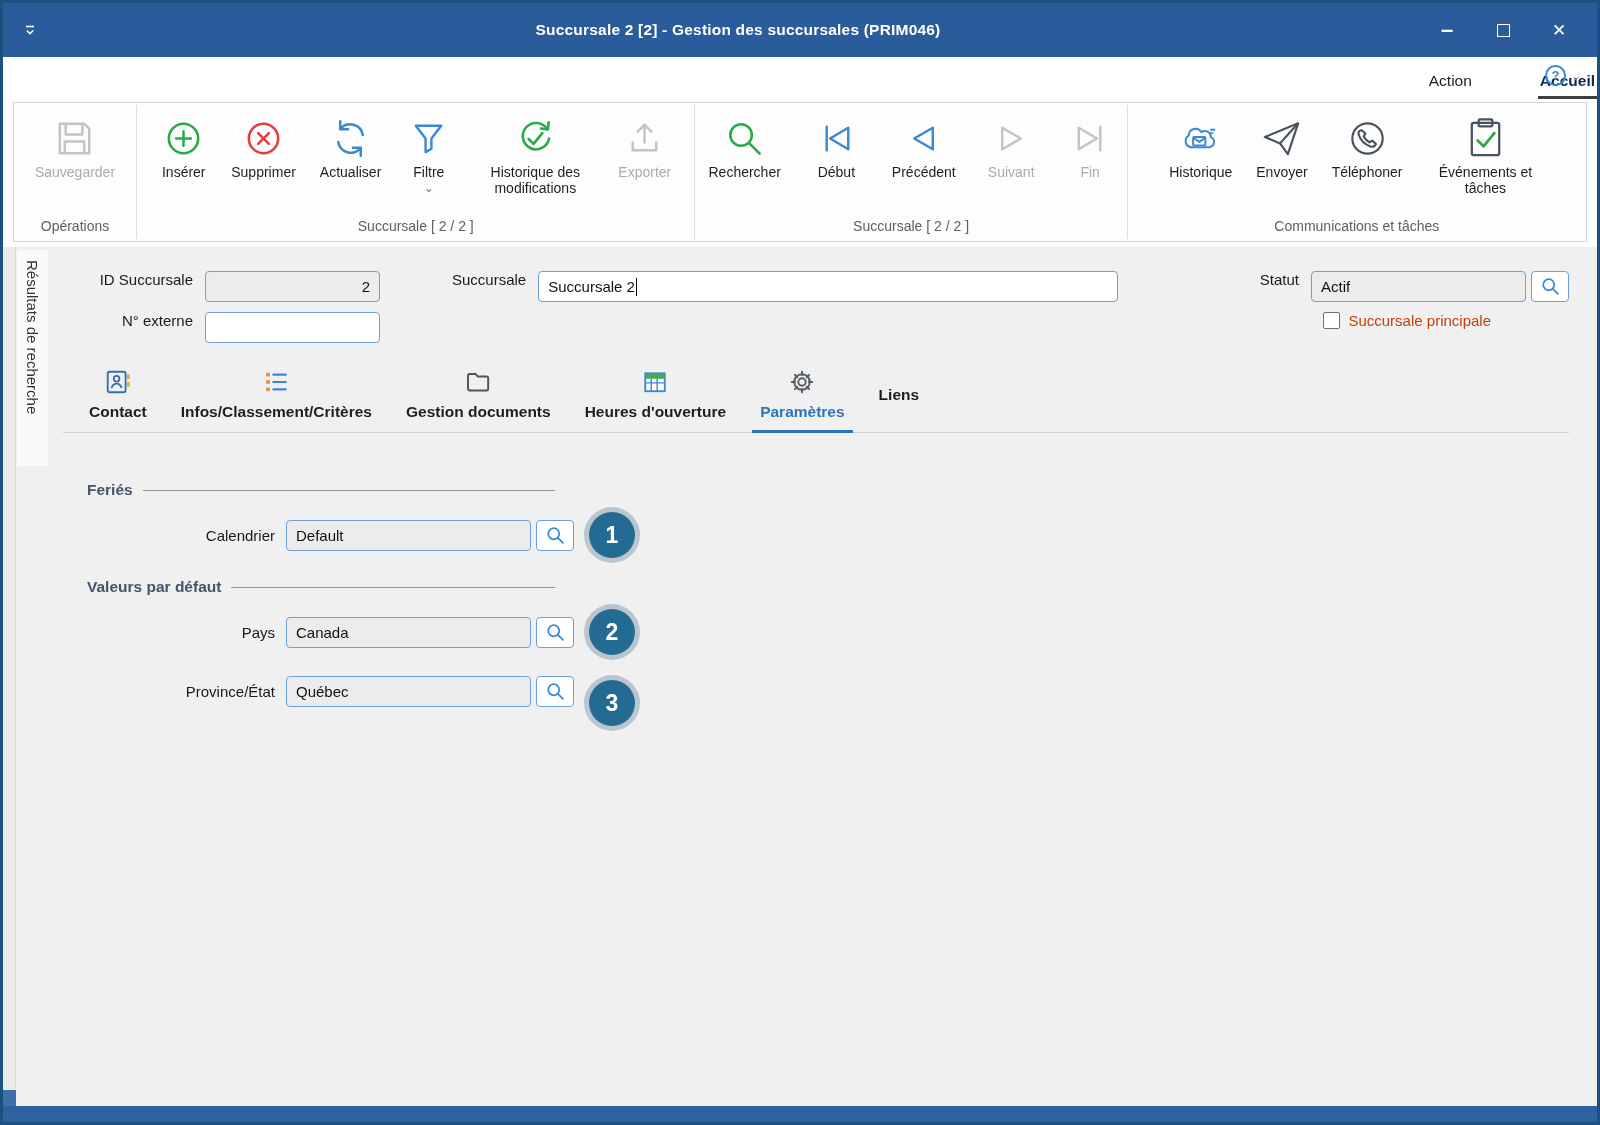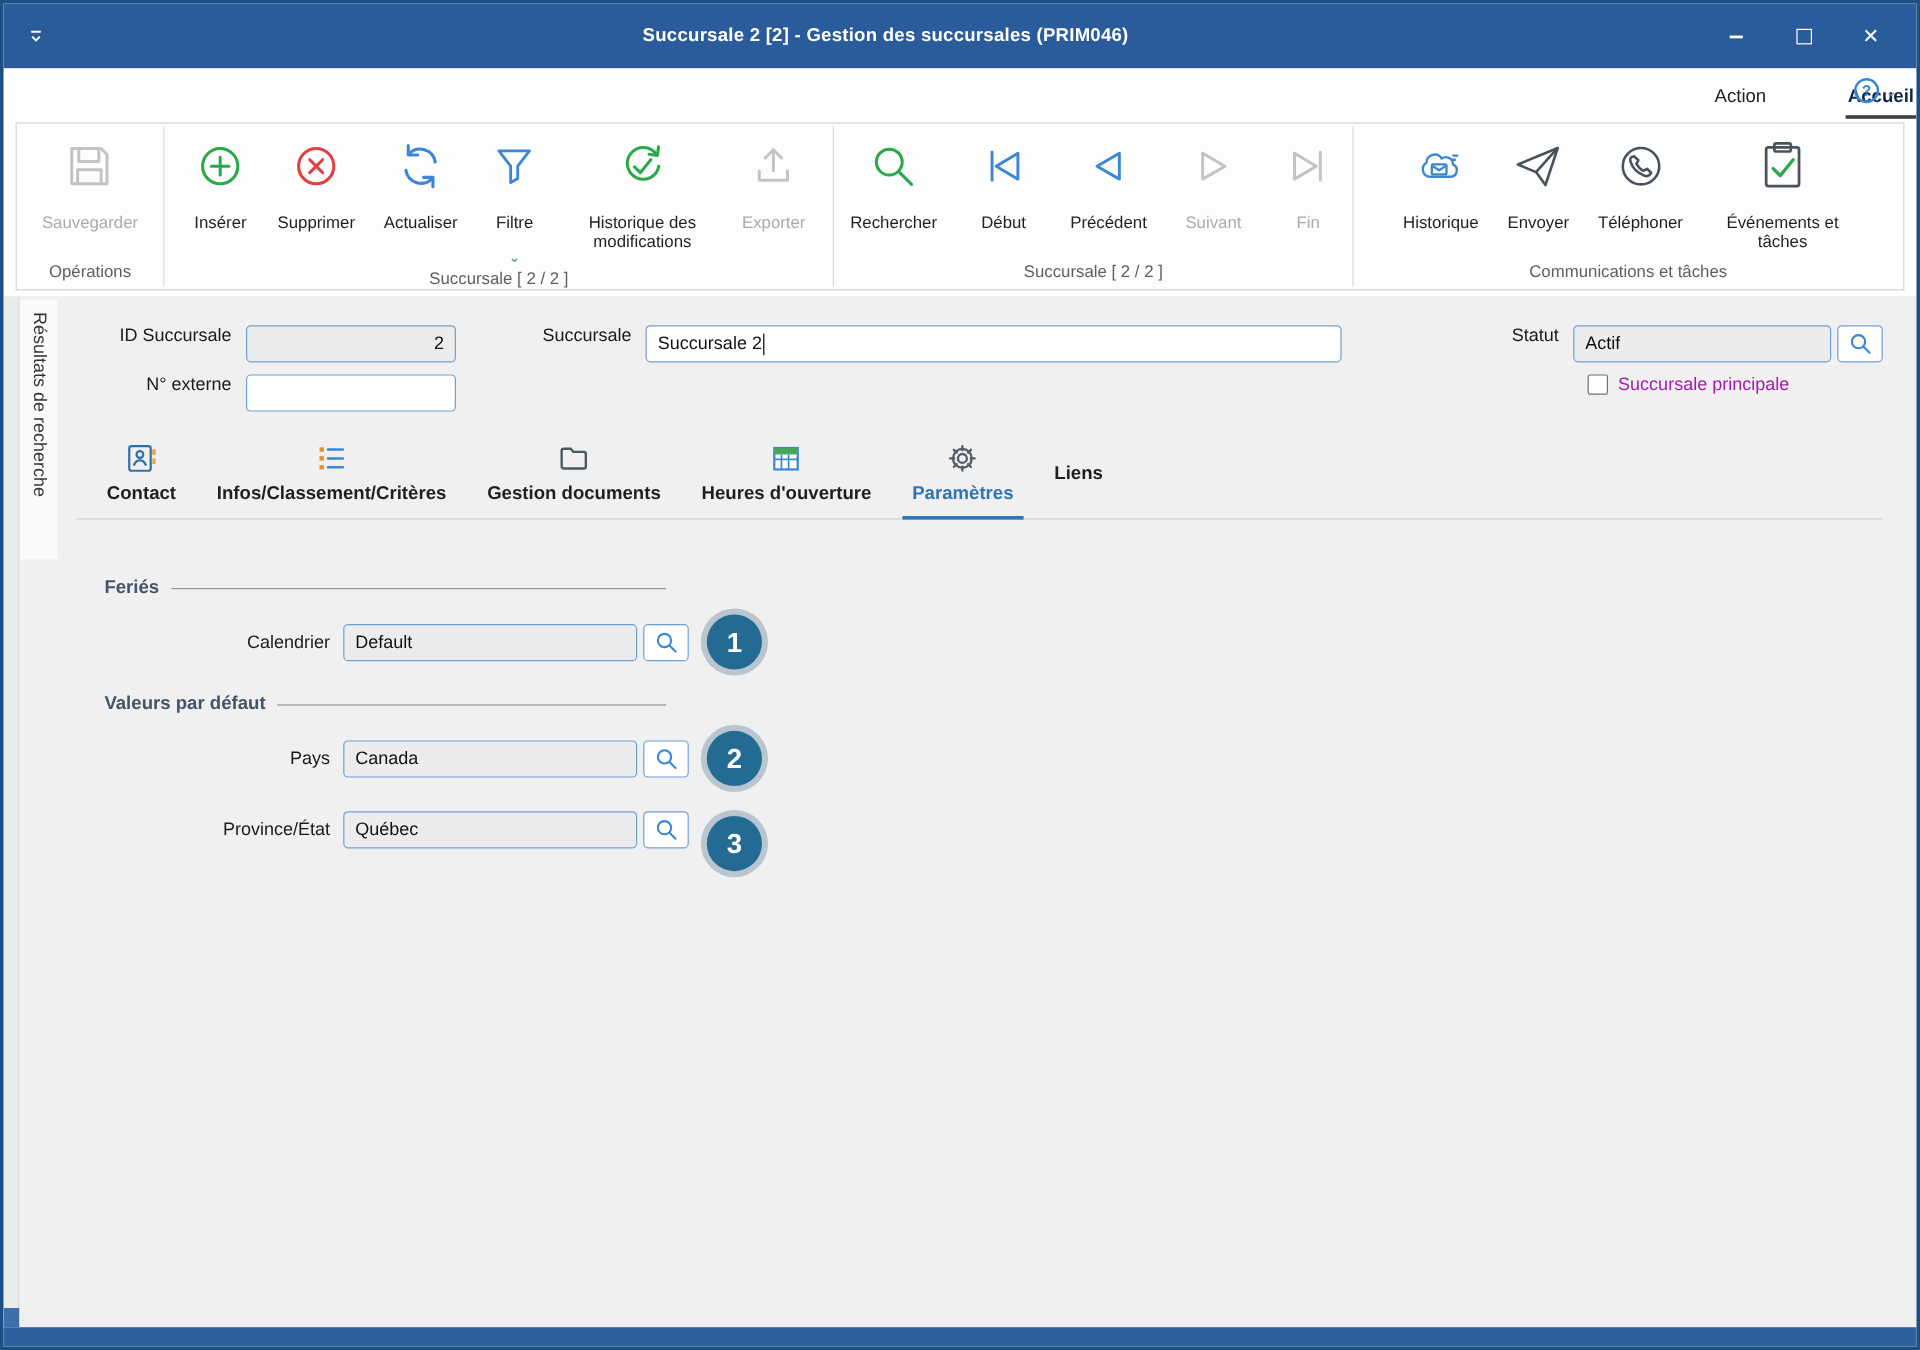--- a/index.html
+++ b/index.html
@@ -24,21 +24,21 @@
   .menu-help { position:absolute; right:16px; top:8px; display:flex; align-items:center; gap:5px; cursor:pointer; }
   .help-circle { width:21px; height:21px; border:2px solid #3a87d3; border-radius:50%; color:#3a87d3; font-weight:700; font-size:13px; display:flex; align-items:center; justify-content:center; }
   .help-chev { color:#8a8a8a; font-size:12px; }
 
   
   .ribbon { margin:3px 10px 5px; border:1px solid #d5d5d5; background:#fdfdfd; height:140px; display:flex; align-items:stretch; }
   .rgroup { display:flex; flex-direction:column; justify-content:space-between; padding:8px 6px 3px; }
   .rsep { width:1px; background:#ddd; margin:2px 0; }
   .rbtns { display:flex; justify-content:center; align-items:flex-start; gap:10px; flex:1; width:100%; }
   .rbtns.wide-gap { gap:18px; }
-  .rbtn { display:flex; flex-direction:column; align-items:center; gap:15px; padding:2px 7px; cursor:pointer; border-radius:3px; }
+  .rbtn { display:flex; flex-direction:column; align-items:center; gap:2px; padding:2px 7px; cursor:pointer; border-radius:3px; }
   .ricon { height:50px; display:flex; align-items:center; }
   .ricon svg { width:47px; height:47px; }
   .rlabel { font-size:14px; color:#1f1f1f; text-align:center; line-height:1.12; max-width:118px; }
   .rbtn.disabled { cursor:default; }
   .rbtn.disabled .rlabel { color:#ababab; }
   .fchev { font-size:12px; color:#4a7fb5; line-height:.8; margin-top:1px; }
   .rgroup-label { text-align:center; font-size:14px; color:#5a5f66; padding:3px 0 4px; white-space:nowrap; }
   .g-ops { flex:0 0 122px; }
   .g-suc1 { flex:4.4 1 0; }
   .g-suc2 { flex:3.0 1 0; }
@@ -67,21 +67,21 @@
   .w580 { width:580px; }
   .w215 { width:215px; }
   .w245 { width:245px; }
   .field-text { white-space:nowrap; overflow:hidden; }
   .field-text.right { width:100%; text-align:right; }
   .caret { display:inline-block; width:1px; height:18px; background:#000; margin-left:1px; }
   .lookup { width:38px; height:31px; margin-left:5px; border:1px solid #6da1d6; border-radius:4px; background:#fff; display:flex; align-items:center; justify-content:center; cursor:pointer; }
   .lookup svg { width:21px; height:21px; }
   .chk-group { display:flex; align-items:center; gap:8px; margin-right:78px; cursor:pointer; }
   .checkbox { width:17px; height:17px; border:1px solid #707070; background:#fff; border-radius:2px; }
-  .chk-label { font-size:15px; color:#a21caf; }
+  .chk-label { font-size:15px; color:#c2410c; }
 
   
   .ftabs { display:flex; align-items:center; gap:30px; margin-top:20px; padding-left:24px; border-bottom:1px solid #d0d0d0; }
   .ftab { position:relative; display:flex; align-items:center; gap:8px; padding:6px 2px 11px; font-size:15.5px; font-weight:600; color:#1f1f1f; cursor:pointer; white-space:nowrap;flex-direction:column; }
   .ftab svg { width:26px; height:26px; }
   .ftab.active { color:#2e75b6; }
   .ftab.active::after { content:""; position:absolute; left:-6px; right:-6px; bottom:-1px; height:3px; background:#2e75b6; }
 
   
   .content { margin-top:26px; }

